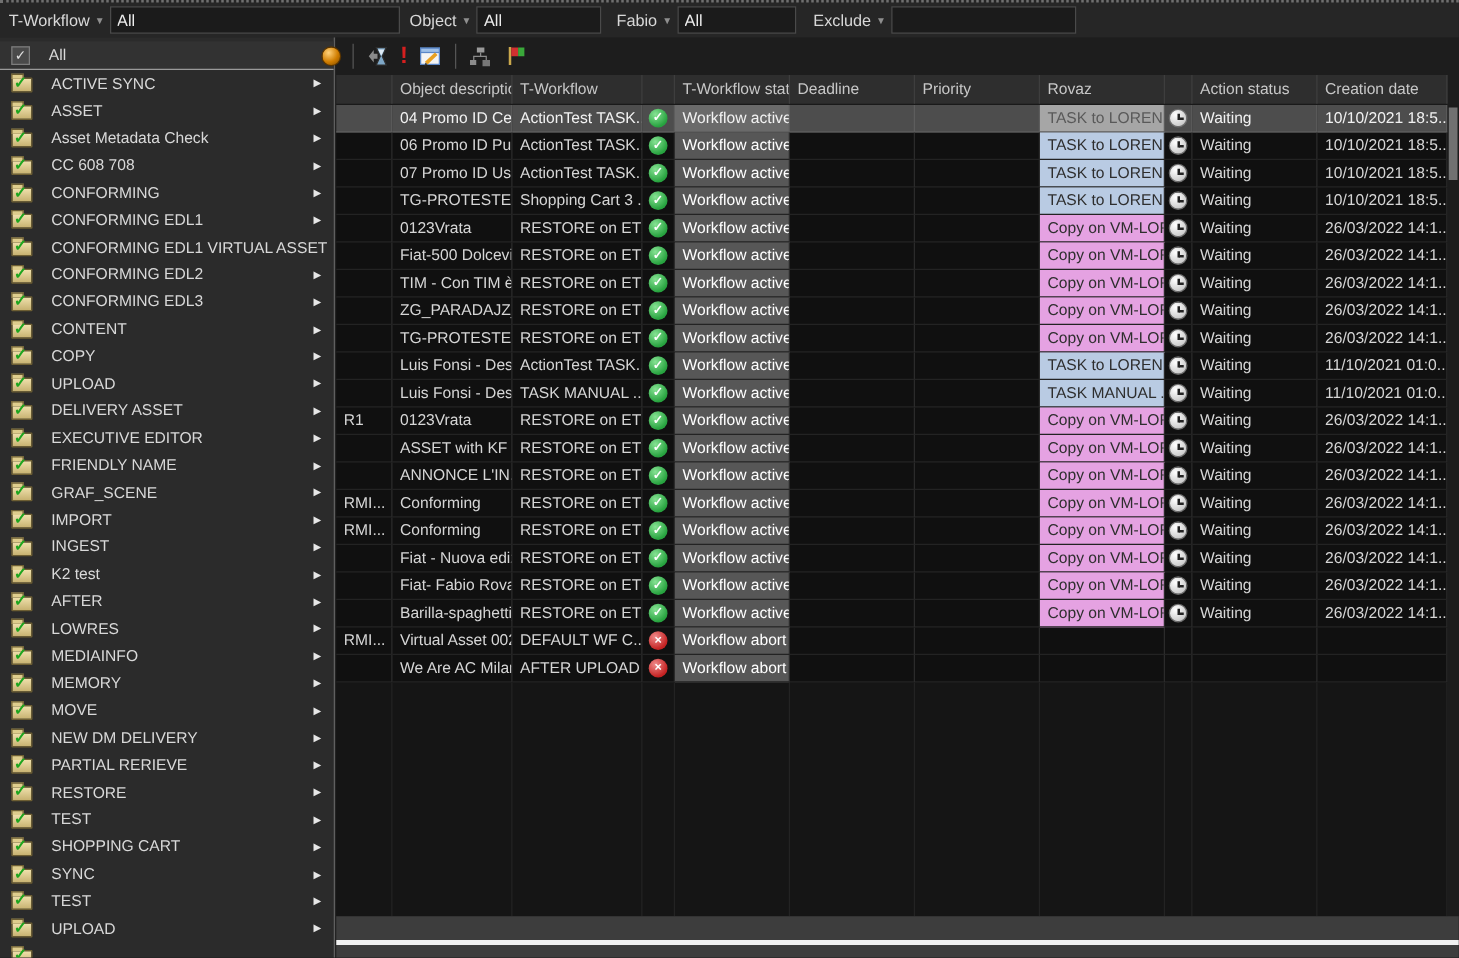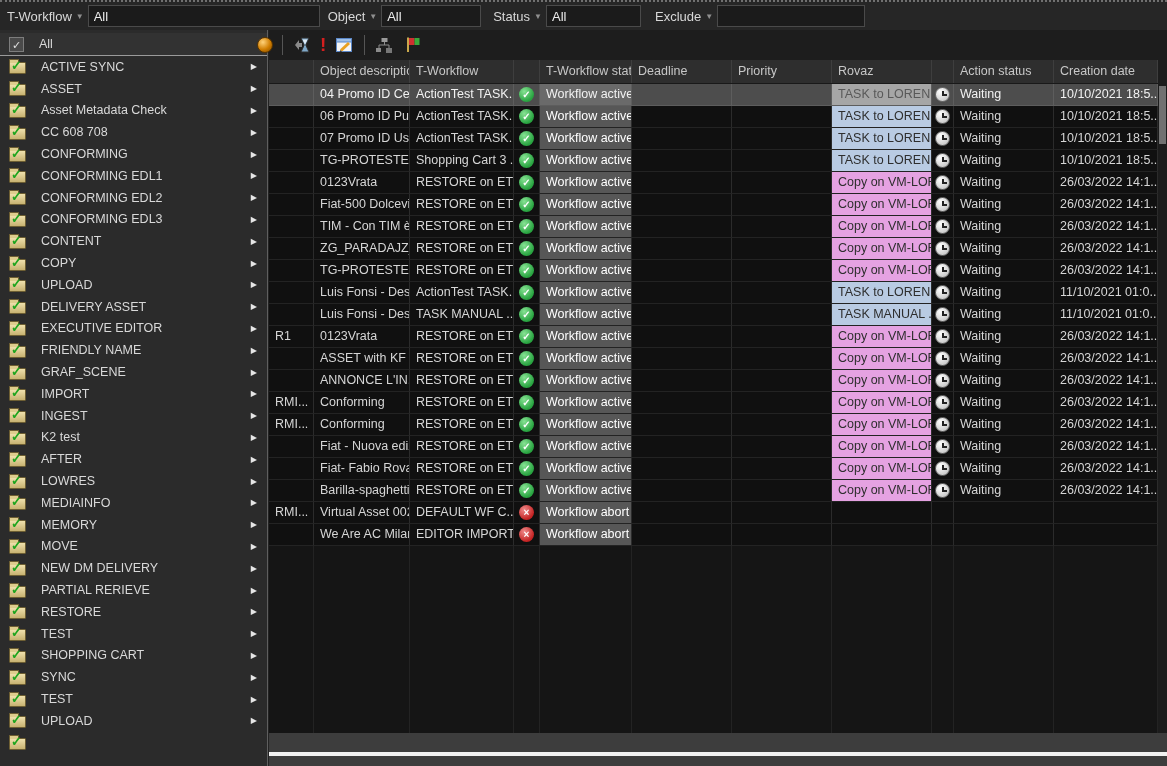--- a/index.html
+++ b/index.html
@@ -87,21 +87,21 @@
     <span>T-Workflow</span>
     <span class="caret">▼</span>
   </span>
   <input class="f-input" style="width: 232px; margin-left: 4px;" value="All">
   <span class="f-label" style="margin-left:8px">
     <span>Object</span>
     <span class="caret">▼</span>
   </span>
   <input class="f-input" style="width: 100px; margin-left: 4px;" value="All">
   <span class="f-label" style="margin-left:12px">
-    <span>Status</span>
+    <span>Fabio</span>
     <span class="caret">▼</span>
   </span>
   <input class="f-input" style="width: 95px; margin-left: 4px;" value="All">
   <span class="f-label" style="margin-left:14px">
     <span>Exclude</span>
     <span class="caret">▼</span>
   </span>
   <input class="f-input" style="width: 148px; margin-left: 4px;" value="">
 </div>
 
@@ -133,20 +133,25 @@
     </div>
       <div class="sidebar-item">
       <span class="folder-icon"></span>
       <span class="label">CONFORMING</span>
       <span class="arrow">▶</span>
     </div>
       <div class="sidebar-item">
       <span class="folder-icon"></span>
       <span class="label">CONFORMING EDL1</span>
       <span class="arrow">▶</span>
+    </div>
+      <div class="sidebar-item">
+      <span class="folder-icon"></span>
+      <span class="label">CONFORMING EDL1 VIRTUAL ASSET</span>
+
     </div>
       <div class="sidebar-item">
       <span class="folder-icon"></span>
       <span class="label">CONFORMING EDL2</span>
       <span class="arrow">▶</span>
     </div>
       <div class="sidebar-item">
       <span class="folder-icon"></span>
       <span class="label">CONFORMING EDL3</span>
       <span class="arrow">▶</span>
@@ -653,21 +658,21 @@
       <div class="cell" style="width:100px"></div>
       <div class="cell" style="width:100px"></div>
       <div class="cell" style="width:100px"></div>
       <div class="cell icon-cell" style="width:22px"></div>
       <div class="cell" style="width:100px"></div>
       <div class="cell" style="width:104px"></div>
     </div>
         <div class="trow">
       <div class="cell" style="width:45px"></div>
       <div class="cell" style="width:96px">We Are AC Milan...</div>
-      <div class="cell" style="width:104px">EDITOR IMPORT</div>
+      <div class="cell" style="width:104px">AFTER UPLOAD</div>
       <div class="cell icon-cell" style="width:26px">
             <span class="status-err">×</span>
           </div>
       <div class="cell wf-gray" style="width:92px">Workflow abort</div>
       <div class="cell" style="width:100px"></div>
       <div class="cell" style="width:100px"></div>
       <div class="cell" style="width:100px"></div>
       <div class="cell icon-cell" style="width:22px"></div>
       <div class="cell" style="width:100px"></div>
       <div class="cell" style="width:104px"></div>

